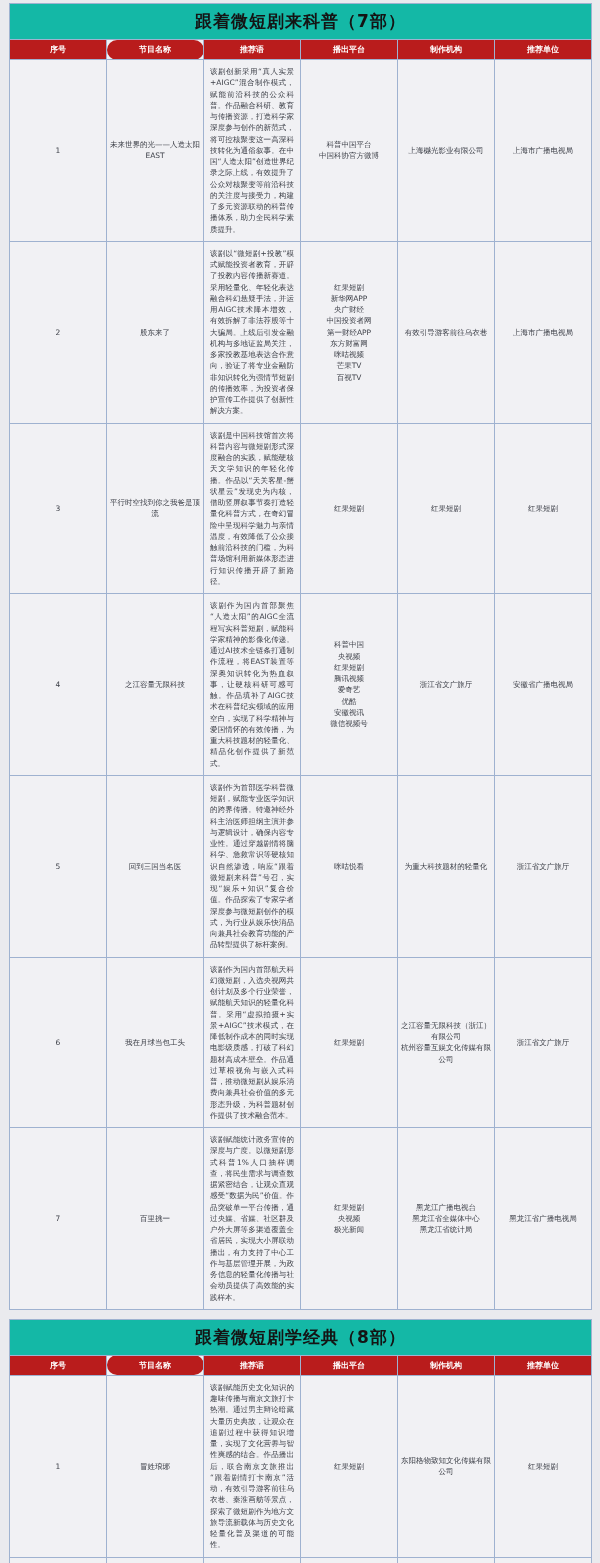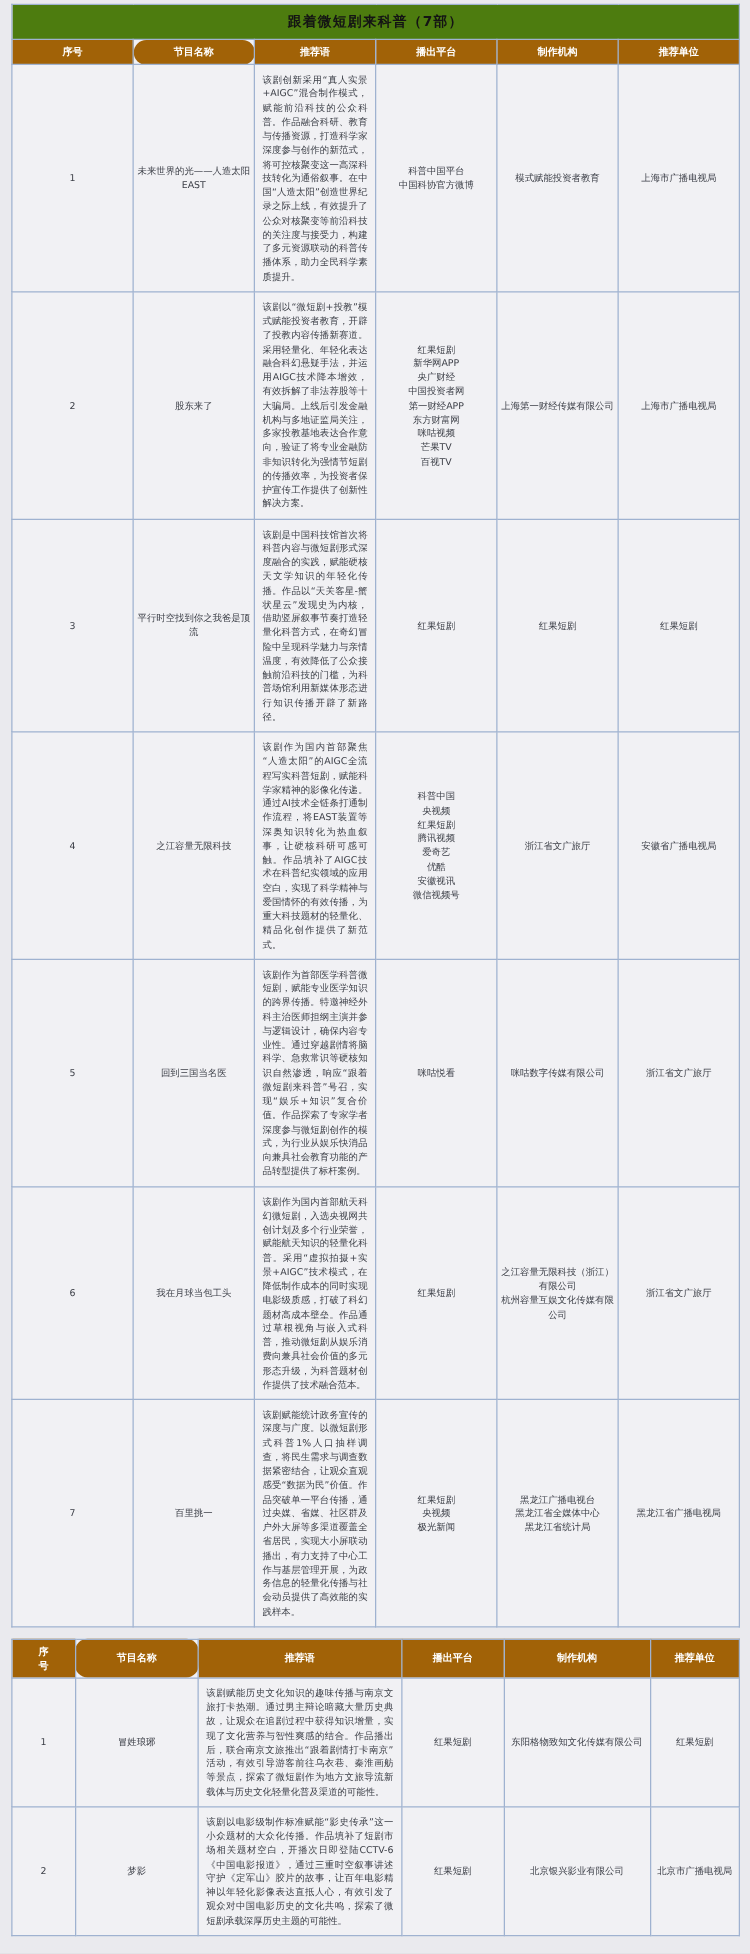--- a/index.html
+++ b/index.html
@@ -7,25 +7,25 @@
     width:600px; height:1563px; overflow:hidden; box-sizing:border-box;
     margin:0 auto; background:#eaeaee; padding:3px 8px 0 9px;
     font-family:"DejaVu Sans","Liberation Sans",sans-serif;
   }
   table.sec {
     width:100%; border-collapse:collapse; table-layout:fixed;
     background:#f1f1f4; margin-bottom:9px;
   }
   table.sec th, table.sec td { border:1px solid #9fb2d0; }
   th.sec-title {
-    background:#4d7c0f; color:#141414; font-size:11px; font-weight:bold;
+    background:#14b8a6; color:#141414; font-size:17px; font-weight:bold;
     text-align:center; padding:6px 4px; letter-spacing:1px;margin-top:44px;
   }
   tr.head-row th {
-    background:#a16207; color:#ffffff; font-size:8px; font-weight:bold;
+    background:#b91c1c; color:#ffffff; font-size:8px; font-weight:bold;
     text-align:center; padding:4px 19px;
   }
   tr.head-row th:nth-child(1){ width:5.5%; }
   tr.head-row th:nth-child(2){ width:17%;border-radius:10px;  }
   tr.head-row th:nth-child(3){ width:32.5%;text-align:center;}
   tr.head-row th:nth-child(4){ width:13%;  }
   tr.head-row th:nth-child(5){ width:21.5%;}
   tr.head-row th:nth-child(6){ width:10.5%;}
   td {
     font-size:7.5px; color:#3b3e46; text-align:center; vertical-align:middle;
@@ -52,37 +52,37 @@
             <th>推荐单位</th>
           </tr>
     </thead>
     <tbody>
           <tr>
             <td>1</td>
             <td>未来世界的光——人造太阳EAST</td>
             <td class="blurb">该剧创新采用“真人实景+AIGC”混合制作模式，赋能前沿科技的公众科普。作品融合科研、教育与传播资源，打造科学家深度参与创作的新范式，将可控核聚变这一高深科技转化为通俗叙事。在中国“人造太阳”创造世界纪录之际上线，有效提升了公众对核聚变等前沿科技的关注度与接受力，构建了多元资源联动的科普传播体系，助力全民科学素质提升。</td>
             <td>科普中国平台
 中国科协官方微博</td>
-            <td>模式赋能投资者教育</td>
+            <td>上海樾光影业有限公司</td>
             <td>上海市广播电视局</td>
           </tr>
           <tr>
             <td>2</td>
             <td>股东来了</td>
             <td class="blurb">该剧以“微短剧+投教”模式赋能投资者教育，开辟了投教内容传播新赛道。采用轻量化、年轻化表达融合科幻悬疑手法，并运用AIGC技术降本增效，有效拆解了非法荐股等十大骗局。上线后引发金融机构与多地证监局关注，多家投教基地表达合作意向，验证了将专业金融防非知识转化为强情节短剧的传播效率，为投资者保护宣传工作提供了创新性解决方案。</td>
             <td>红果短剧
 新华网APP
 央广财经
 中国投资者网
 第一财经APP
 东方财富网
 咪咕视频
 芒果TV
 百视TV</td>
-            <td>上海第一财经传媒有限公司</td>
+            <td>有效引导游客前往乌衣巷</td>
             <td>上海市广播电视局</td>
           </tr>
           <tr>
             <td>3</td>
             <td>平行时空找到你之我爸是顶流</td>
             <td class="blurb">该剧是中国科技馆首次将科普内容与微短剧形式深度融合的实践，赋能硬核天文学知识的年轻化传播。作品以“天关客星-蟹状星云”发现史为内核，借助竖屏叙事节奏打造轻量化科普方式，在奇幻冒险中呈现科学魅力与亲情温度，有效降低了公众接触前沿科技的门槛，为科普场馆利用新媒体形态进行知识传播开辟了新路径。</td>
             <td>红果短剧</td>
             <td>红果短剧</td>
             <td>红果短剧</td>
           </tr>
@@ -99,21 +99,21 @@
 安徽视讯
 微信视频号</td>
             <td>浙江省文广旅厅</td>
             <td>安徽省广播电视局</td>
           </tr>
           <tr>
             <td>5</td>
             <td>回到三国当名医</td>
             <td class="blurb">该剧作为首部医学科普微短剧，赋能专业医学知识的跨界传播。特邀神经外科主治医师担纲主演并参与逻辑设计，确保内容专业性。通过穿越剧情将脑科学、急救常识等硬核知识自然渗透，响应“跟着微短剧来科普”号召，实现“娱乐+知识”复合价值。作品探索了专家学者深度参与微短剧创作的模式，为行业从娱乐快消品向兼具社会教育功能的产品转型提供了标杆案例。</td>
             <td>咪咕悦看</td>
-            <td>咪咕数字传媒有限公司</td>
+            <td>为重大科技题材的轻量化</td>
             <td>浙江省文广旅厅</td>
           </tr>
           <tr>
             <td>6</td>
             <td>我在月球当包工头</td>
             <td class="blurb">该剧作为国内首部航天科幻微短剧，入选央视网共创计划及多个行业荣誉，赋能航天知识的轻量化科普。采用“虚拟拍摄+实景+AIGC”技术模式，在降低制作成本的同时实现电影级质感，打破了科幻题材高成本壁垒。作品通过草根视角与嵌入式科普，推动微短剧从娱乐消费向兼具社会价值的多元形态升级，为科普题材创作提供了技术融合范本。</td>
             <td>红果短剧</td>
             <td>之江容量无限科技（浙江）有限公司
 杭州容量互娱文化传媒有限公司</td>
             <td>浙江省文广旅厅</td>
@@ -128,20 +128,23 @@
             <td>黑龙江广播电视台
 黑龙江省全媒体中心
 黑龙江省统计局</td>
             <td>黑龙江省广播电视局</td>
           </tr>
         </tbody>
   </table>
 
   <table class="sec">
     <thead>
+      <tr>
+        <th class="sec-title" colspan="6">跟着微短剧学经典（8部）</th>
+      </tr>
       <tr class="head-row">
             <th>序号</th>
             <th>节目名称</th>
             <th>推荐语</th>
             <th>播出平台</th>
             <th>制作机构</th>
             <th>推荐单位</th>
           </tr>
     </thead>
     <tbody>

